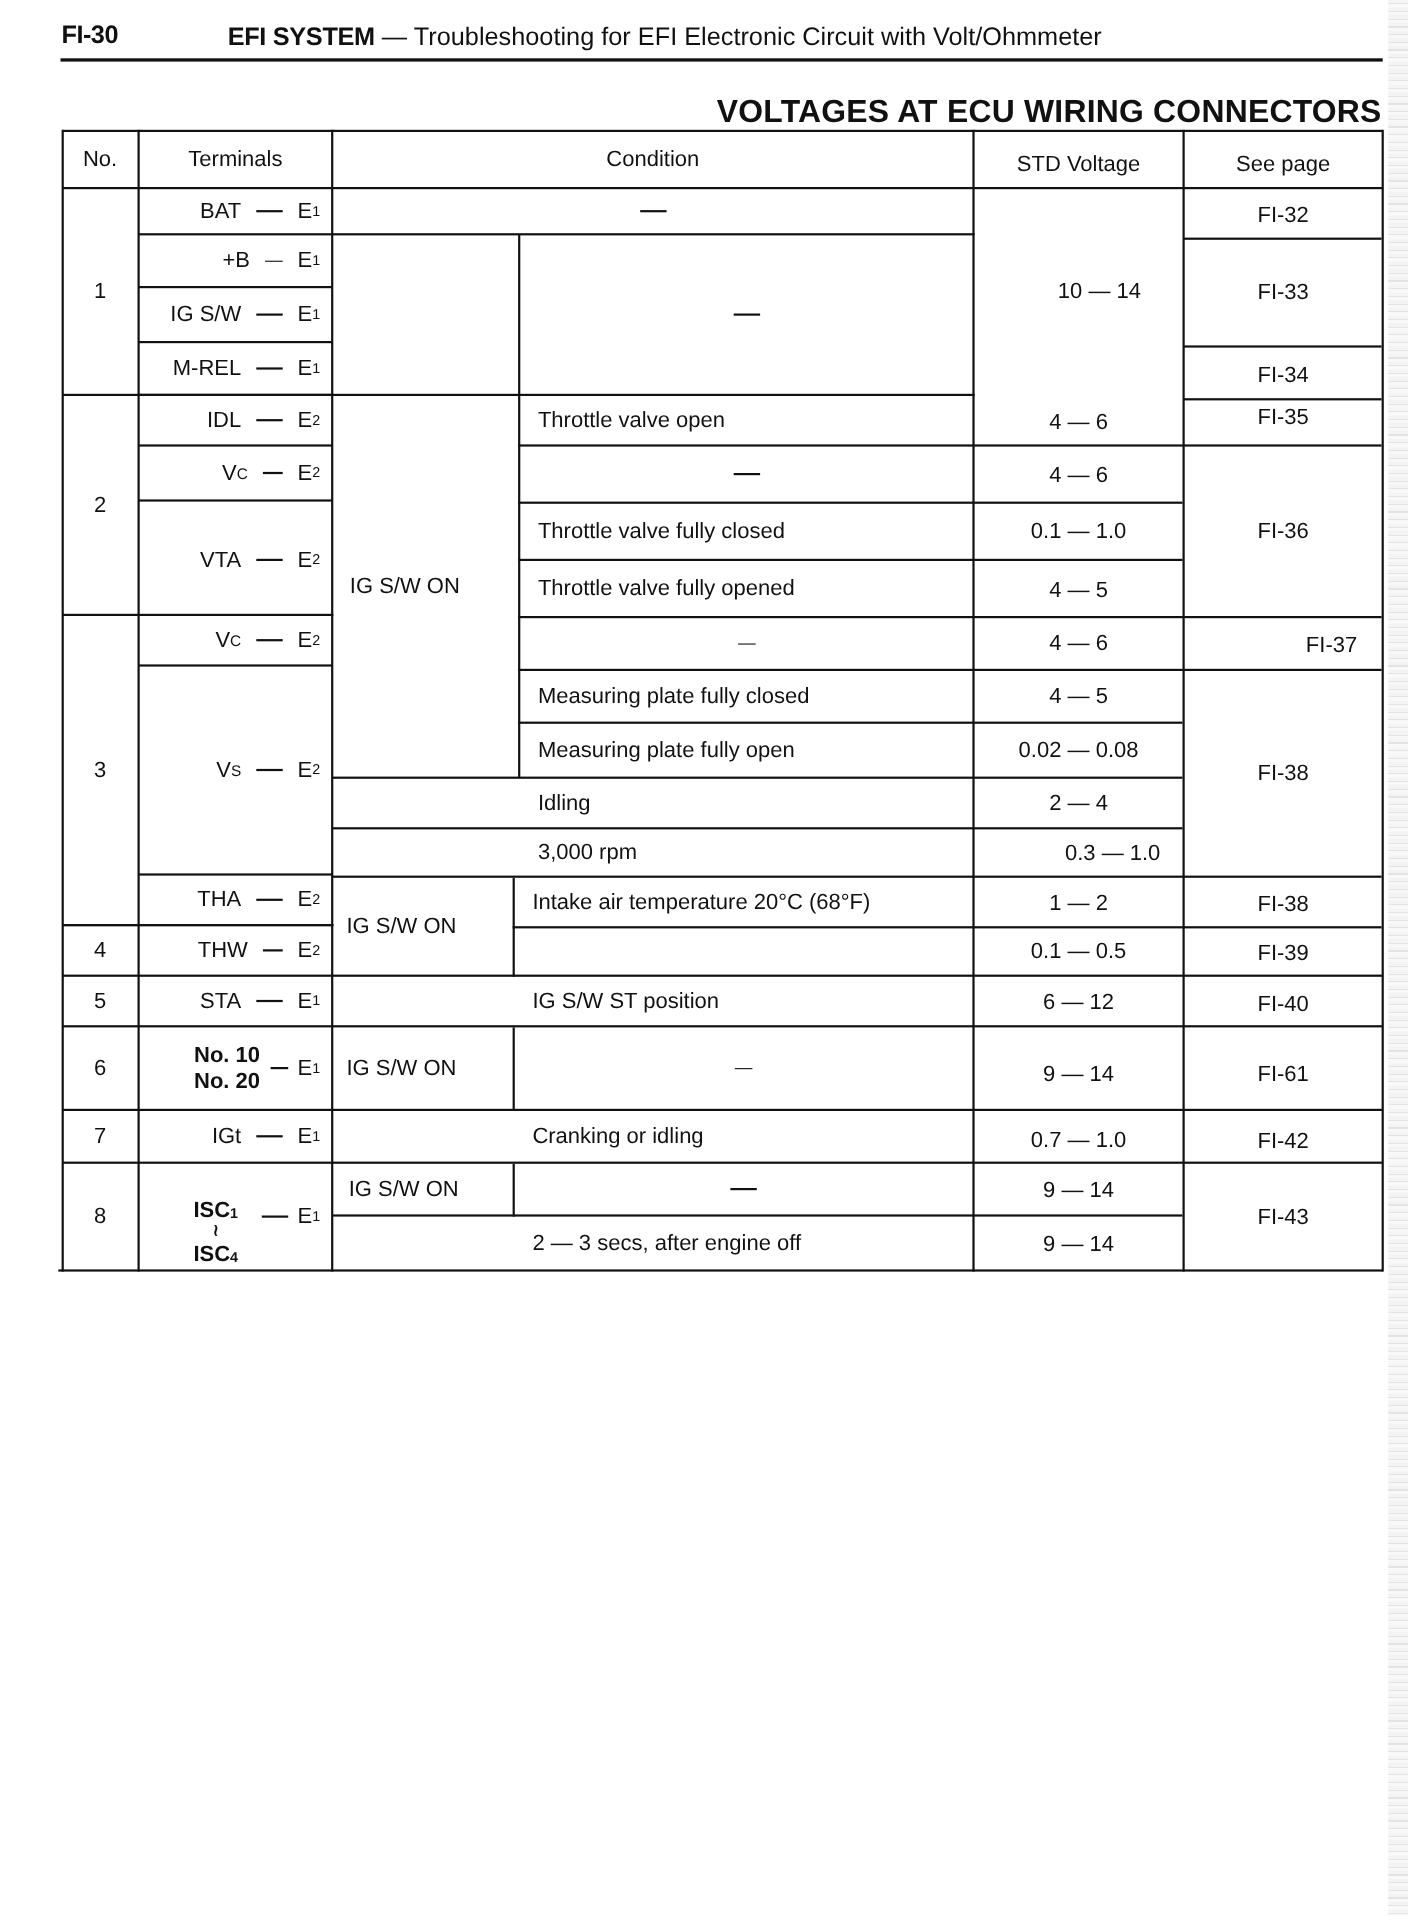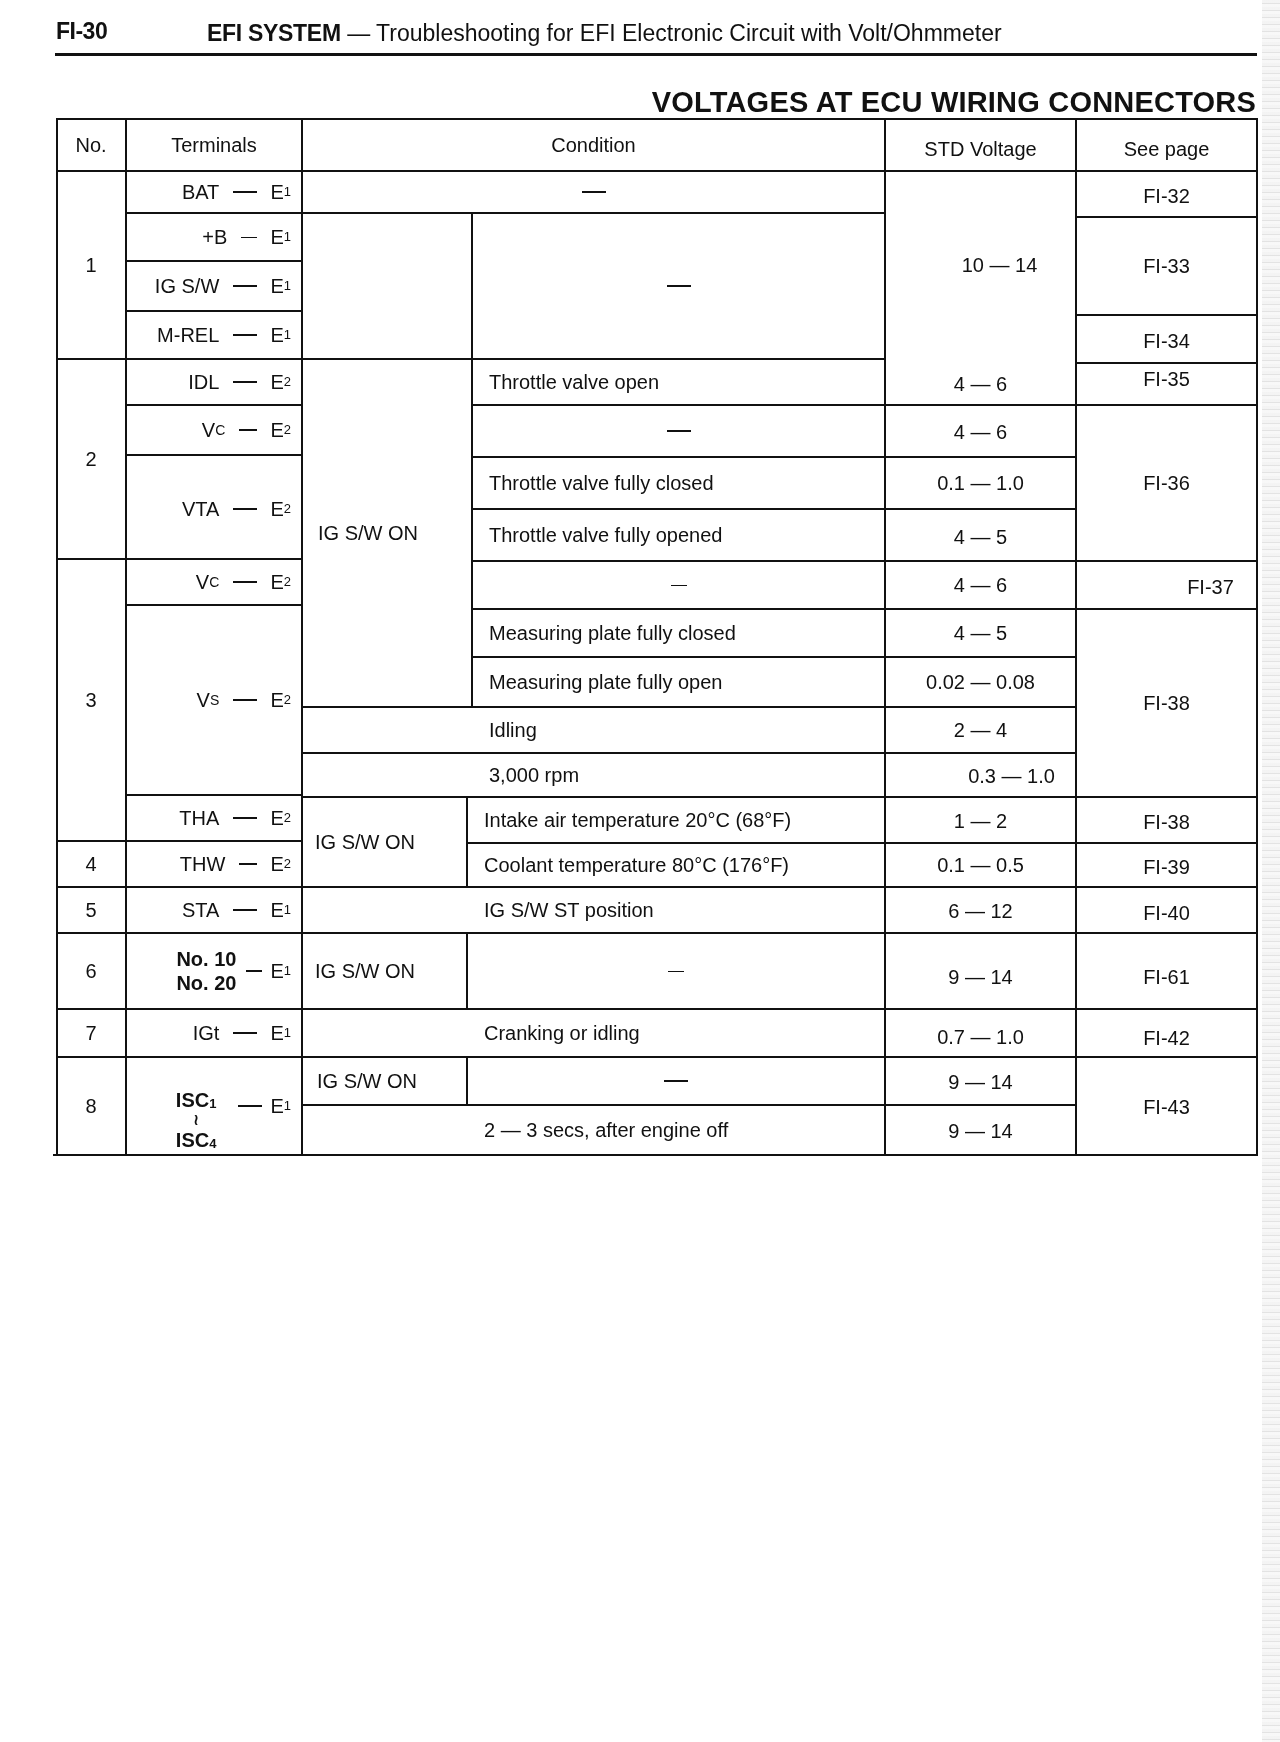--- a/index.html
+++ b/index.html
@@ -158,21 +158,20 @@
   <div class="c center" style="left:473px;top:562px;width:411px;height:46px;">
       <span class="dash" style="width:16px;height:1px"></span>
     </div>
   <div class="c left" style="left:473px;top:610px;width:411px;height:46px;">Measuring plate fully closed</div>
   <div class="c left" style="left:473px;top:658px;width:411px;height:48px;">Measuring plate fully open</div>
   <div class="c left" style="left:473px;top:708px;width:411px;height:44px;">Idling</div>
   <div class="c left" style="left:473px;top:754px;width:411px;height:42px;">3,000 rpm</div>
 
   <div class="c left" style="left:303px;top:798px;width:163px;height:88px;padding-left:12px;">IG S/W ON</div>
   <div class="c left" style="left:468px;top:798px;width:416px;height:44px;">Intake air temperature 20°C (68°F)</div>
-  <div class="c left" style="left:468px;top:844px;width:416px;height:42px;">Coolant temperature 80°C (176°F)</div>
 
   <div class="c left" style="left:468px;top:888px;width:416px;height:44px;">IG S/W ST position</div>
 
   <div class="c left" style="left:303px;top:934px;width:163px;height:74px;padding-left:12px;">IG S/W ON</div>
   <div class="c center" style="left:468px;top:934px;width:416px;height:74px;">
       <span class="dash" style="width:16px;height:1px"></span>
     </div>
 
   <div class="c left" style="left:468px;top:1010px;width:416px;height:46px;">Cranking or idling</div>
 

